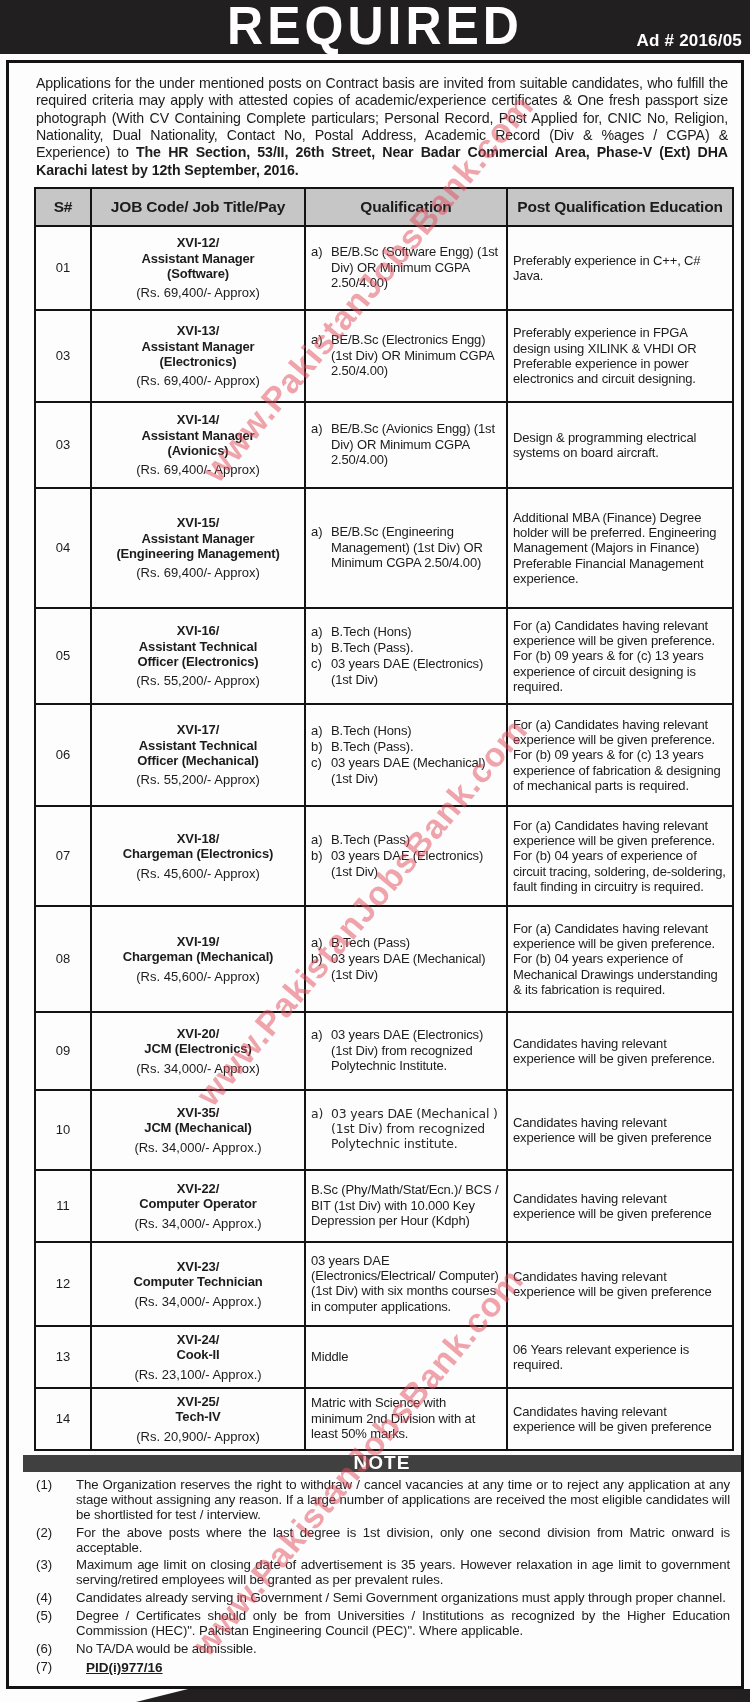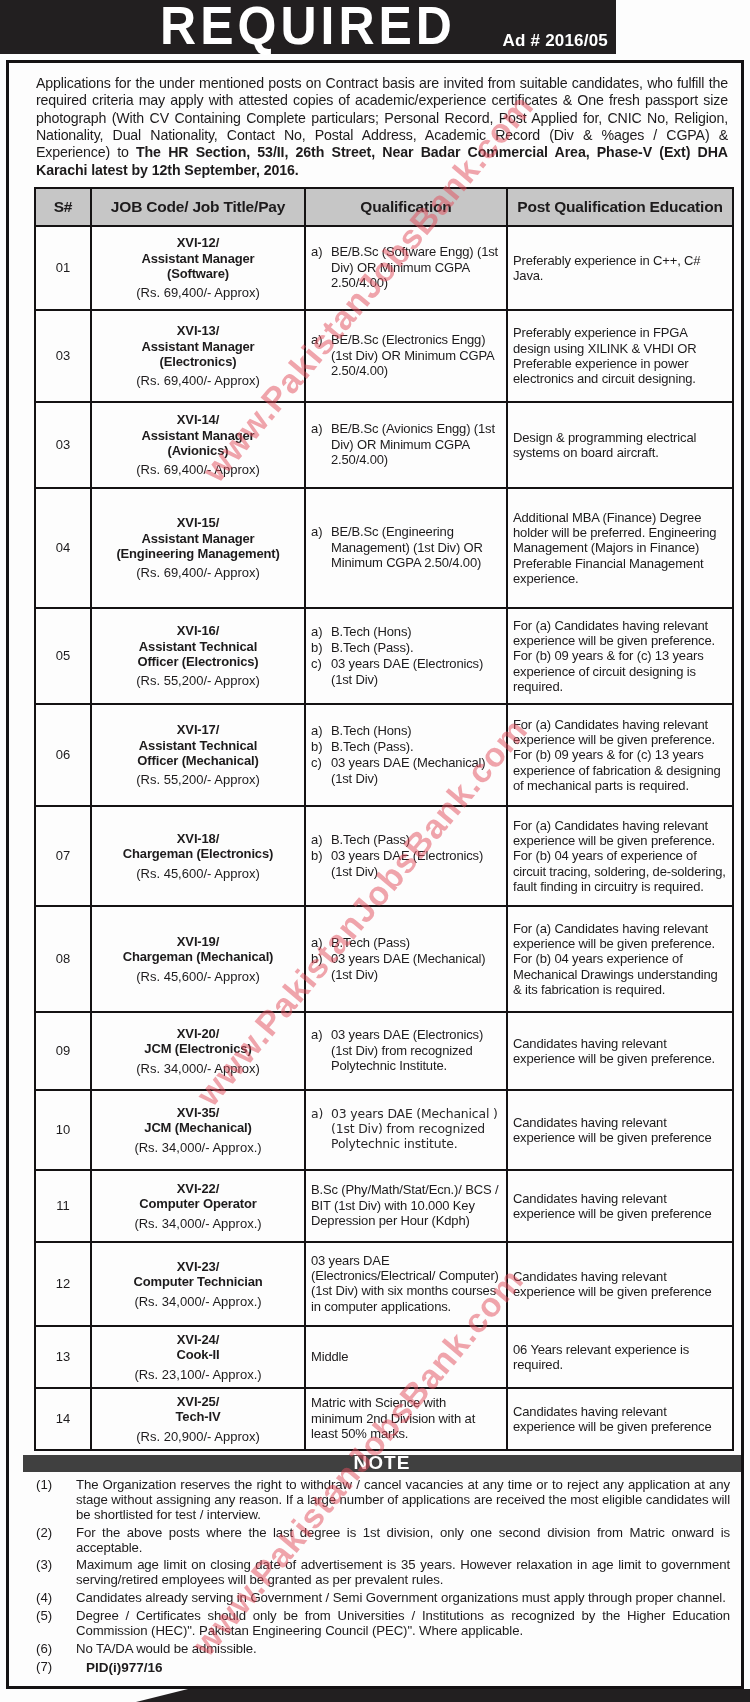--- a/index.html
+++ b/index.html
@@ -3,21 +3,21 @@
 <meta charset="utf-8">
 <style>
   html,body{margin:0;padding:0;}
   body{
     width:750px;height:1702px;position:relative;background:#fdfdfd;
     font-family:"Liberation Sans","DejaVu Sans",sans-serif;color:#1d1b1c;
     overflow:hidden;
   }
   
   .banner{
-    position:relative;width:616px;height:54px;background:#221f20;
+    position:relative;width:750px;height:54px;background:#221f20;
     display:flex;align-items:center;justify-content:center;
   }
   .banner .big-title{
     color:#fff;font-size:50px;font-weight:bold;letter-spacing:4px;
     line-height:1;transform:scaleY(1.08);margin-top:-2px;
   }
   .banner .ad-no{
     position:absolute;right:8px;bottom:3px;color:#fff;
     font-size:17px;font-weight:bold;letter-spacing:.2px;
   }
@@ -70,21 +70,21 @@
   
   .notebar{
     margin:4px -11px 0 -11px;height:17px;background:#404040;
     display:flex;align-items:center;justify-content:center;
   }
   .notebar span{color:#fff;font-weight:bold;font-size:19px;letter-spacing:1px;}
   .notes{margin-top:6px;}
   .note-item{display:flex;font-size:13.2px;line-height:1.13;margin-bottom:3px;}
   .note-num{flex:0 0 40px;padding-left:2px;}
   .note-text{flex:1;text-align:justify;letter-spacing:-.1px;}
-  .note-pid{flex:0 0 auto;font-weight:bold;margin-left:10px;align-self:flex-end;font-size:13.5px;}
+  .note-pid{flex:0 0 auto;font-weight:bold;margin-left:10px;align-self:flex-end;font-size:13.5px;text-decoration:underline;}
   
   .bottom-bar{
     position:absolute;left:136px;right:0;bottom:0;height:13px;background:#221f20;
     clip-path:polygon(52px 0,100% 0,100% 100%,0 100%);
   }
   
   .wm{
     position:absolute;white-space:nowrap;font-weight:bold;font-size:34px;
     letter-spacing:1px;pointer-events:none;z-index:4;
     transform:translate(-50%,-50%) rotate(-50deg);opacity:.5;

